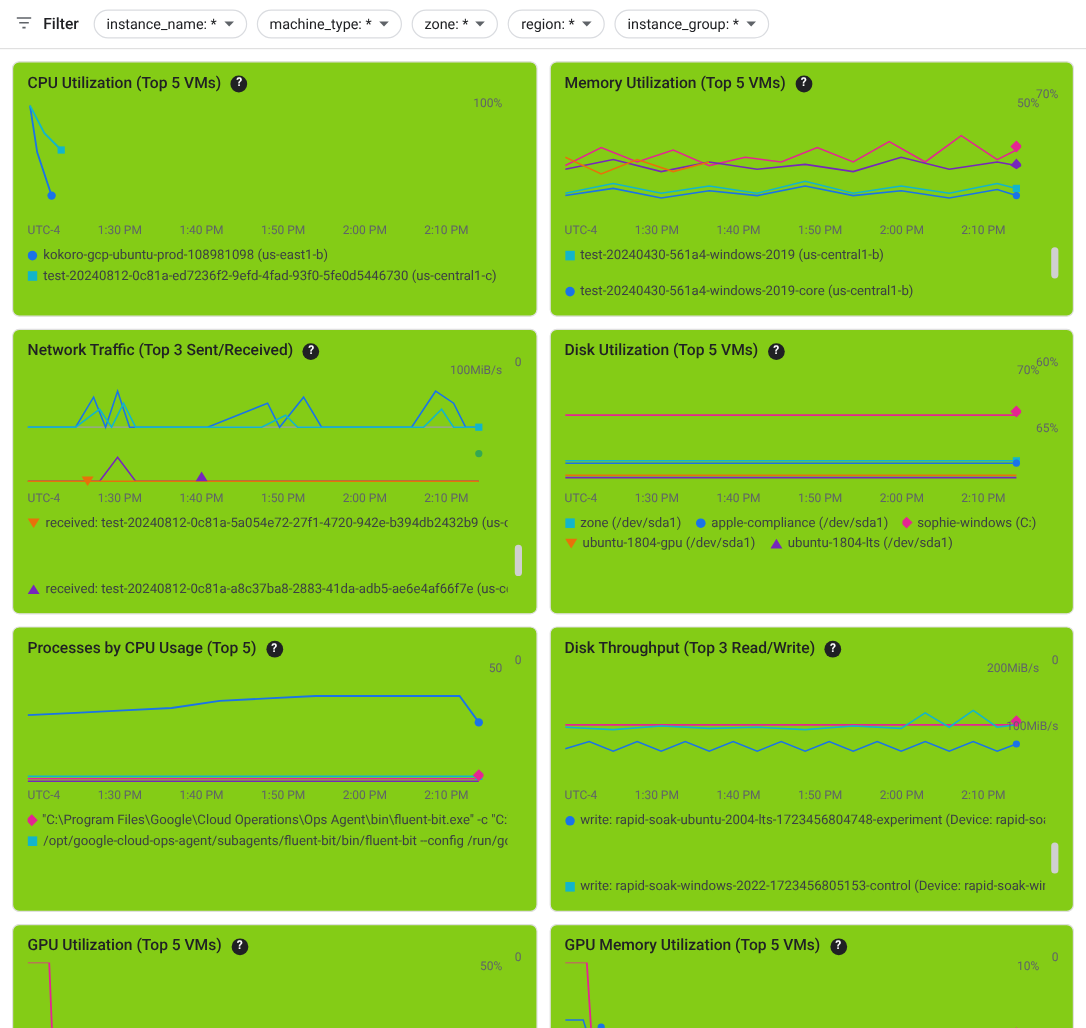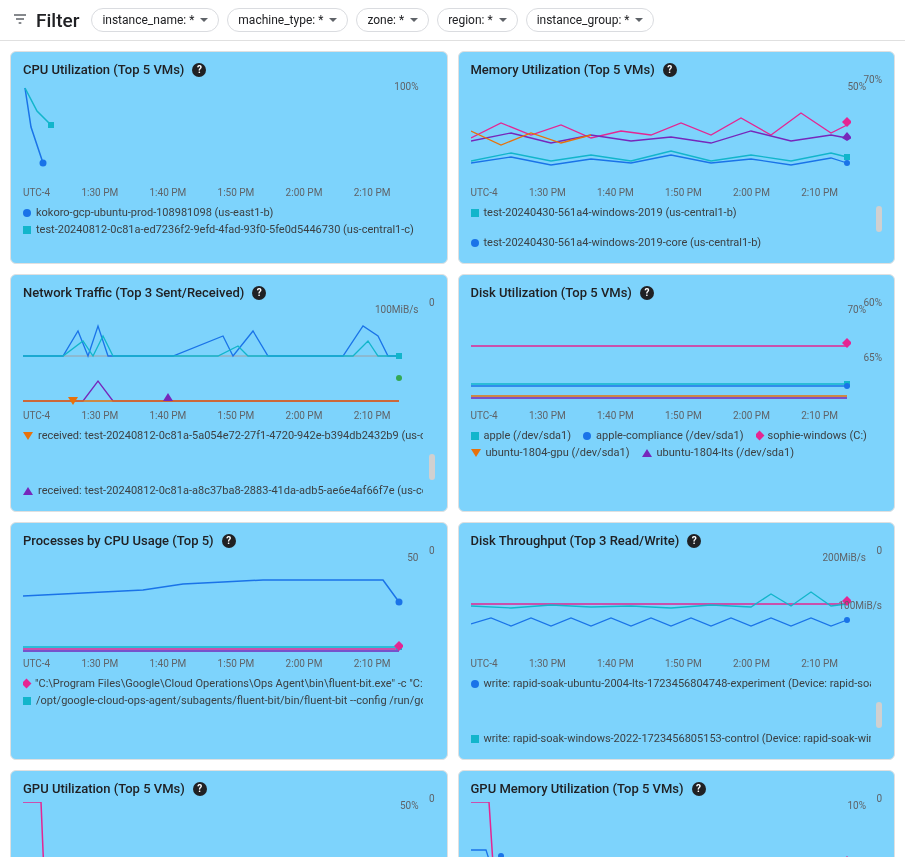--- a/index.html
+++ b/index.html
@@ -1,23 +1,23 @@
 <!DOCTYPE html>
 <html><head>
 <meta charset="utf-8">
 <style>
 * { box-sizing: border-box; margin: 0; padding: 0; }
 body { font-family: Roboto, Arial, sans-serif; font-size: 12px; color: #202124; background: #fff; width: 905px; }
 .filter-bar { display: flex; align-items: center; gap: 8px; padding: 8px 12px; border-bottom: 1px solid #e0e0e0; }
 .filter-icon { width: 16px; height: 16px; display: inline-block; }
-.filter-label { font-size: 19px; font-weight: 500; margin-right: 4px; }
+.filter-label { font-size: 13px; font-weight: 500; margin-right: 4px; }
 .chip { display: flex; align-items: center; border: 1px solid #dadce0; border-radius: 16px; padding: 4px 10px; font-size: 12px; cursor: pointer; gap: 4px; }
 .chip .caret { width: 0; height: 0; border-left: 4px solid transparent; border-right: 4px solid transparent; border-top: 4px solid #5f6368; margin-left: 2px; }
 .grid { display: grid; grid-template-columns: 1fr 1fr; gap: 10px; padding: 10px; }
-.card { border: 1px solid #e0e0e0; border-radius: 6px; padding: 10px 12px; background: #7dd3fc; }
+.card { border: 1px solid #e0e0e0; border-radius: 6px; padding: 10px 12px; background: #84cc16; }
 .card-header { display: flex; align-items: center; gap: 8px; margin-bottom: 6px; }
 .card-title { font-size: 13px; font-weight: 500; }
 .help-icon { width: 14px; height: 14px; border-radius: 50%; background: #202124; color: #fff; display: inline-flex; align-items: center; justify-content: center; font-size: 10px; font-weight: bold; cursor: pointer; }
 .chart-area { position: relative; height: 100px; }
 .chart-area svg { position: absolute; left: 0; top: 0; }
 .yaxis { position: absolute; right: 0; width: 44px; text-align: right; font-size: 10px; color: #5f6368; }
 .yaxis .yt-top { position: absolute; top: -2px; right: 16px; }
 .yaxis .yt-bot { position: absolute; bottom: -2px; right: 0; }
 .xaxis { display: flex; justify-content: space-between; font-size: 10px; color: #5f6368; padding-right: 44px; margin-top: 4px; text-align: center; }
 .legend { margin-top: 8px; font-size: 11px; color: #3c4043; }
@@ -222,21 +222,21 @@
         <span>1:30 PM</span>
         <span>1:40 PM</span>
         <span>1:50 PM</span>
         <span>2:00 PM</span>
         <span>2:10 PM</span>
       </div>
     <div class="legend">
         <div class="legend-row">
           <span class="legend-item">
             <span class="marker square" style="background:#12b5cb"></span>
-            <span>apple (/dev/sda1)</span>
+            <span>zone (/dev/sda1)</span>
           </span>
           <span class="legend-item">
             <span class="marker circle" style="background:#1a73e8"></span>
             <span>apple-compliance (/dev/sda1)</span>
           </span>
           <span class="legend-item">
             <span class="marker diamond" style="background:#e52592"></span>
             <span>sophie-windows (C:)</span>
           </span>
         </div>

